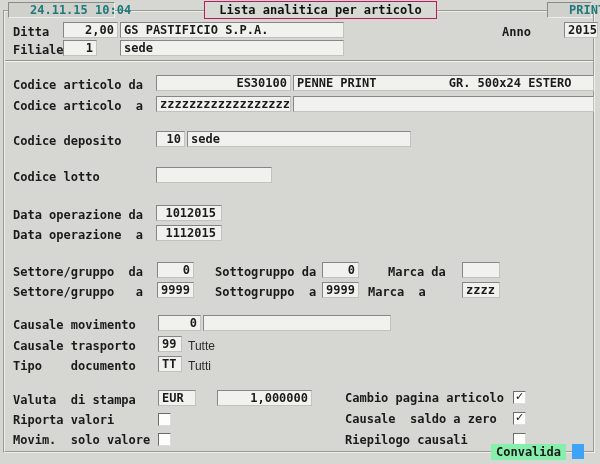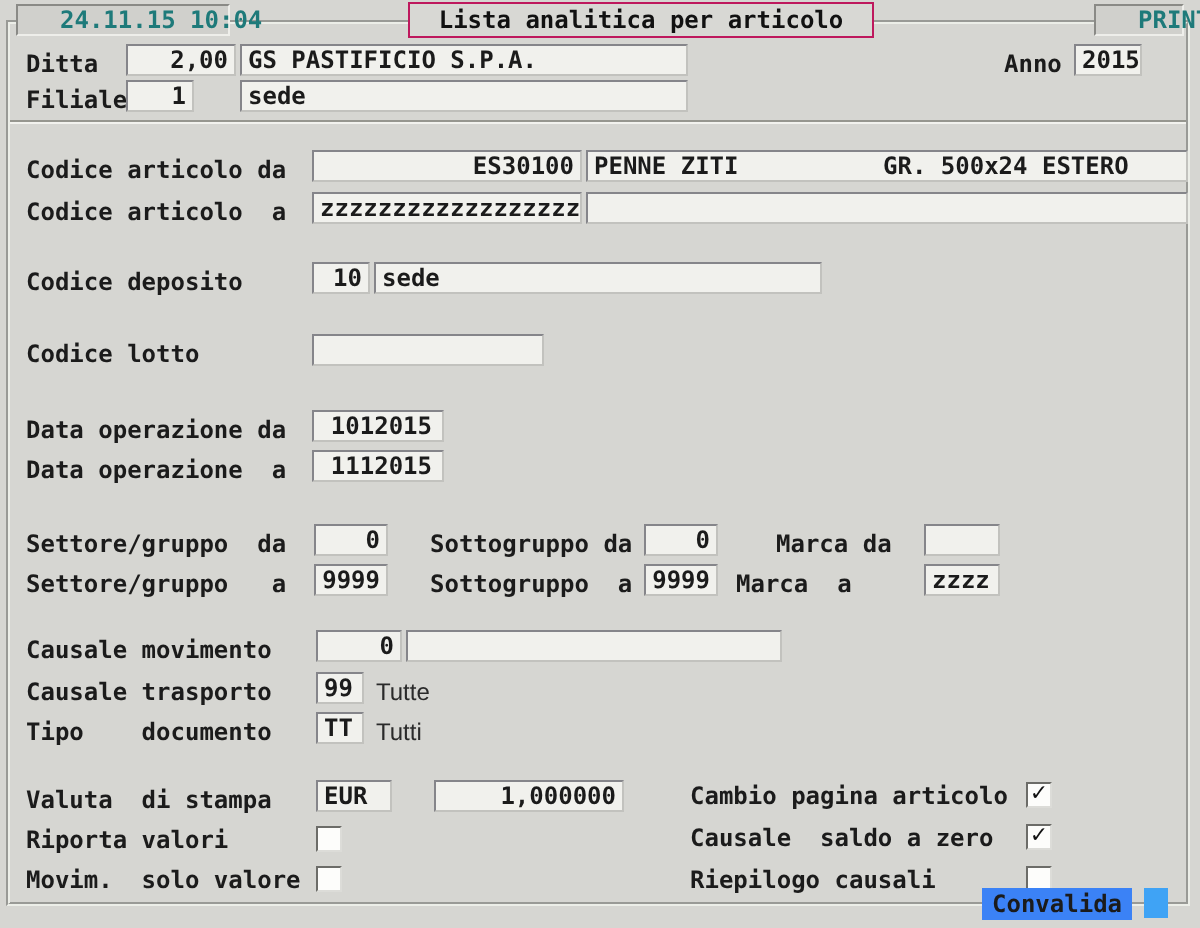--- a/index.html
+++ b/index.html
@@ -26,46 +26,46 @@
     text-align:center;box-sizing:border-box;color:#111;
   }
   .frame{border:2px groove #eceee8;box-sizing:border-box}
   .sepline{border-top:1px solid #96968f;border-bottom:1px solid #f2f2ee;height:0}
   .cb{
     width:13px;height:13px;background:#fdfdfb;border:1px solid;
     border-color:#6c6c68 #dcdcd8 #dcdcd8 #6c6c68;box-sizing:border-box;
     font-family:"DejaVu Sans",sans-serif;font-size:11px;line-height:10px;text-align:center;color:#111;
   }
   .sans{font-family:"Liberation Sans",sans-serif;font-weight:normal;color:#2a2a2a;line-height:16px}
-  .maskbg{background:#3b82f6}
+  .maskbg{background:#86efac}
   .cursor{background:#3fa3f5}
 </style>
 </head>
 <body>
 
 <div class="abs frame" style="left:3px;top:10px;width:592px;height:443px"></div>
 <div class="abs sepline" style="left:5px;top:60px;width:588px"></div>
 
 <div class="abs badge" style="left:8px;top:2px;width:107px">24.11.15 10:04</div>
 <div class="abs titlebox" style="left:204px;top:1px;width:233px">Lista analitica per articolo</div>
 <div class="abs badge" style="left:547px;top:2px;width:45px;text-align:right">PRINT</div>
 
 <div class="abs lbl" style="left:13px;top:24px">Ditta</div>
 <div class="abs field right" style="left:63px;top:22px;width:55px">2,00</div>
 <div class="abs field" style="left:120px;top:22px;width:224px">GS PASTIFICIO S.P.A.</div>
 <div class="abs lbl" style="left:502px;top:24px">Anno</div>
-<div class="abs field right" style="left:537px;top:22px;width:34px">2015</div>
+<div class="abs field right" style="left:564px;top:22px;width:34px">2015</div>
 
 <div class="abs lbl" style="left:13px;top:42px">Filiale</div>
 <div class="abs field right" style="left:63px;top:40px;width:34px">1</div>
 <div class="abs field" style="left:120px;top:40px;width:224px">sede</div>
 
 <div class="abs lbl" style="left:13px;top:77px">Codice articolo da</div>
 <div class="abs field right" style="left:156px;top:75px;width:135px">ES30100</div>
-<div class="abs field" style="left:293px;top:75px;width:301px">PENNE ZITI          GR. 500x24 ESTERO</div>
+<div class="abs field" style="left:293px;top:75px;width:301px">PENNE PRINT          GR. 500x24 ESTERO</div>
 
 <div class="abs lbl" style="left:13px;top:98px">Codice articolo  a</div>
 <div class="abs field" style="left:156px;top:96px;width:135px">zzzzzzzzzzzzzzzzzz</div>
 <div class="abs field" style="left:293px;top:96px;width:301px"></div>
 
 <div class="abs lbl" style="left:13px;top:133px">Codice deposito</div>
 <div class="abs field right" style="left:156px;top:131px;width:29px">10</div>
 <div class="abs field" style="left:187px;top:131px;width:224px">sede</div>
 
 <div class="abs lbl" style="left:13px;top:169px">Codice lotto</div>

